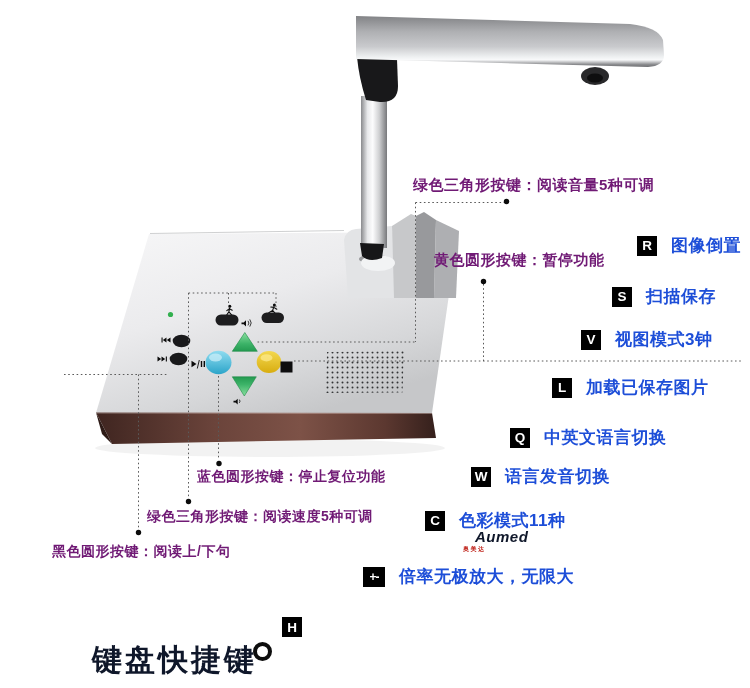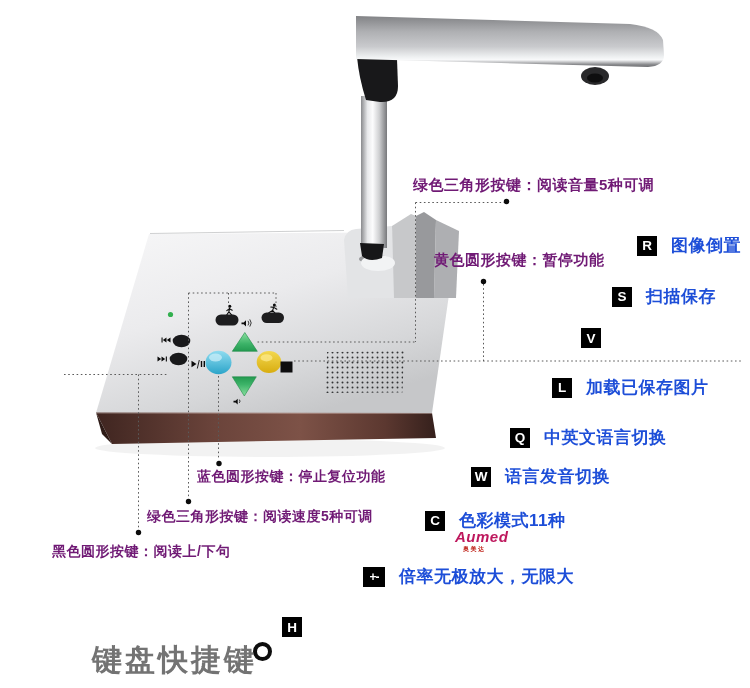--- a/index.html
+++ b/index.html
@@ -20,30 +20,30 @@
     position:absolute;display:flex;align-items:center;gap:14px;white-space:nowrap;
   }
   .sc-key{
     width:20px;height:20px;background:#000;color:#fff;
     display:flex;align-items:center;justify-content:center;
     font-size:13.5px;font-weight:700;flex:0 0 auto;
   }
   .sc-key.wide{width:22px;font-size:12px;letter-spacing:-1px;}
   .sc-label{font-size:17px;font-weight:600;color:#1d4ed8;letter-spacing:.5px;}
   .brand{
-    position:absolute;left:455px;top:528px;
-    font-size:15px;font-weight:800;font-style:italic;color:#be185d;letter-spacing:.5px;
+    position:absolute;left:475px;top:528px;
+    font-size:15px;font-weight:800;font-style:italic;color:#0f172a;letter-spacing:.5px;
   }
   .brand-sub{
     position:absolute;left:463px;top:545px;
     font-size:6px;font-weight:700;color:#c0251c;letter-spacing:1.5px;
   }
   .page-title{
     position:absolute;left:92px;top:640px;
-    font-size:30px;font-weight:800;color:#737373;letter-spacing:3px;white-space:nowrap;
+    font-size:30px;font-weight:800;color:#0f172a;letter-spacing:3px;white-space:nowrap;
   }
   .title-ring{
     position:absolute;left:253px;top:642px;width:11px;height:11px;
     border:4px solid #0d0d0d;border-radius:50%;background:#fff;
   }
 </style>
 </head>
 <body>
 
 <div id="stage">
@@ -206,20 +206,21 @@
   <div class="sc-row" style="left:637px;top:234px;">
     <span class="sc-key">R</span>
     <span class="sc-label">图像倒置</span>
   </div>
   <div class="sc-row" style="left:612px;top:285px;">
     <span class="sc-key">S</span>
     <span class="sc-label">扫描保存</span>
   </div>
   <div class="sc-row" style="left:581px;top:328px;">
     <span class="sc-key">V</span>
+    <span class="sc-label">视图模式3钟</span>
   </div>
   <div class="sc-row" style="left:552px;top:376px;">
     <span class="sc-key">L</span>
     <span class="sc-label">加载已保存图片</span>
   </div>
   <div class="sc-row" style="left:510px;top:426px;">
     <span class="sc-key">Q</span>
     <span class="sc-label">中英文语言切换</span>
   </div>
   <div class="sc-row" style="left:471px;top:465px;">

